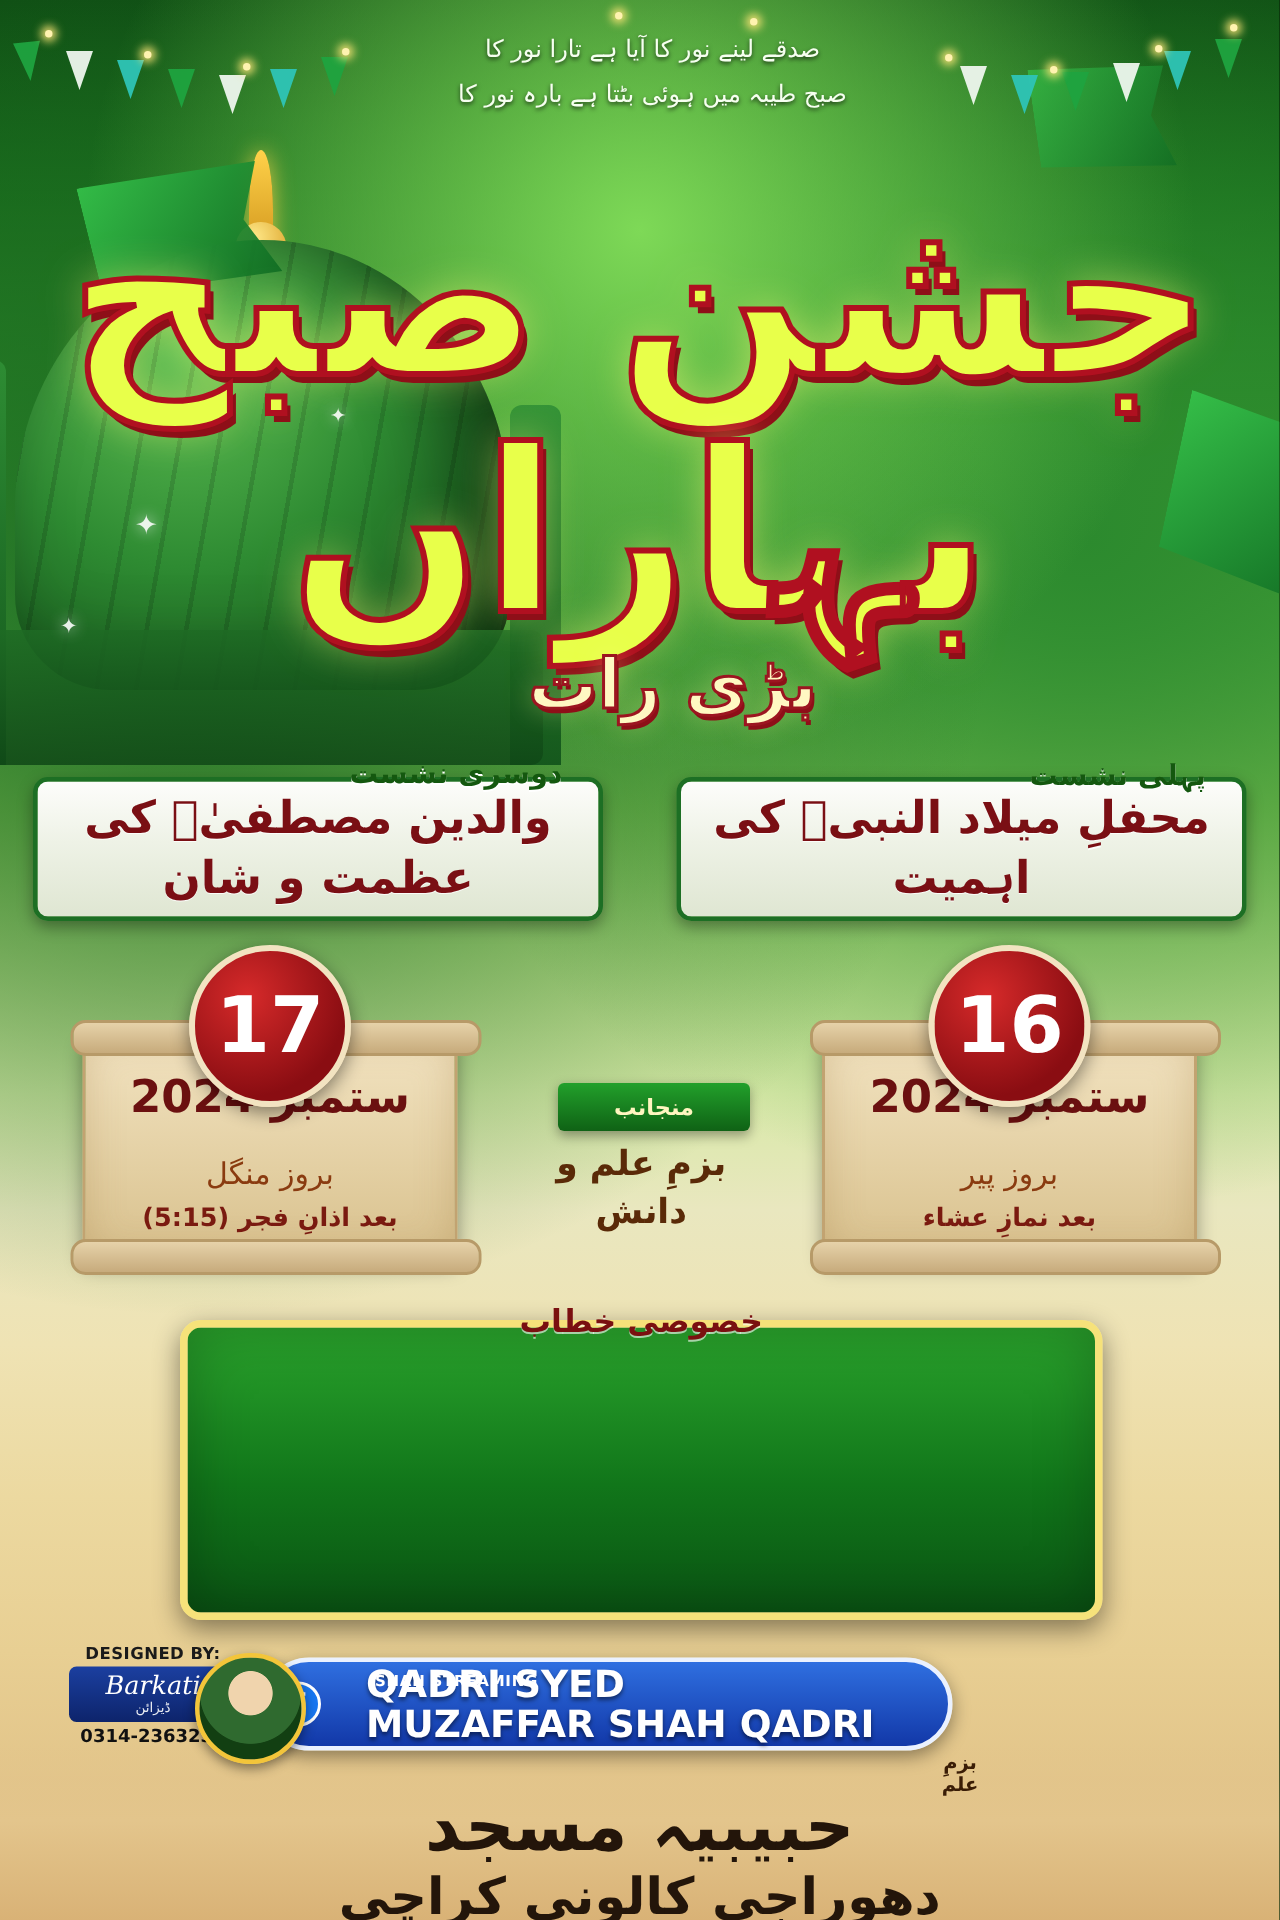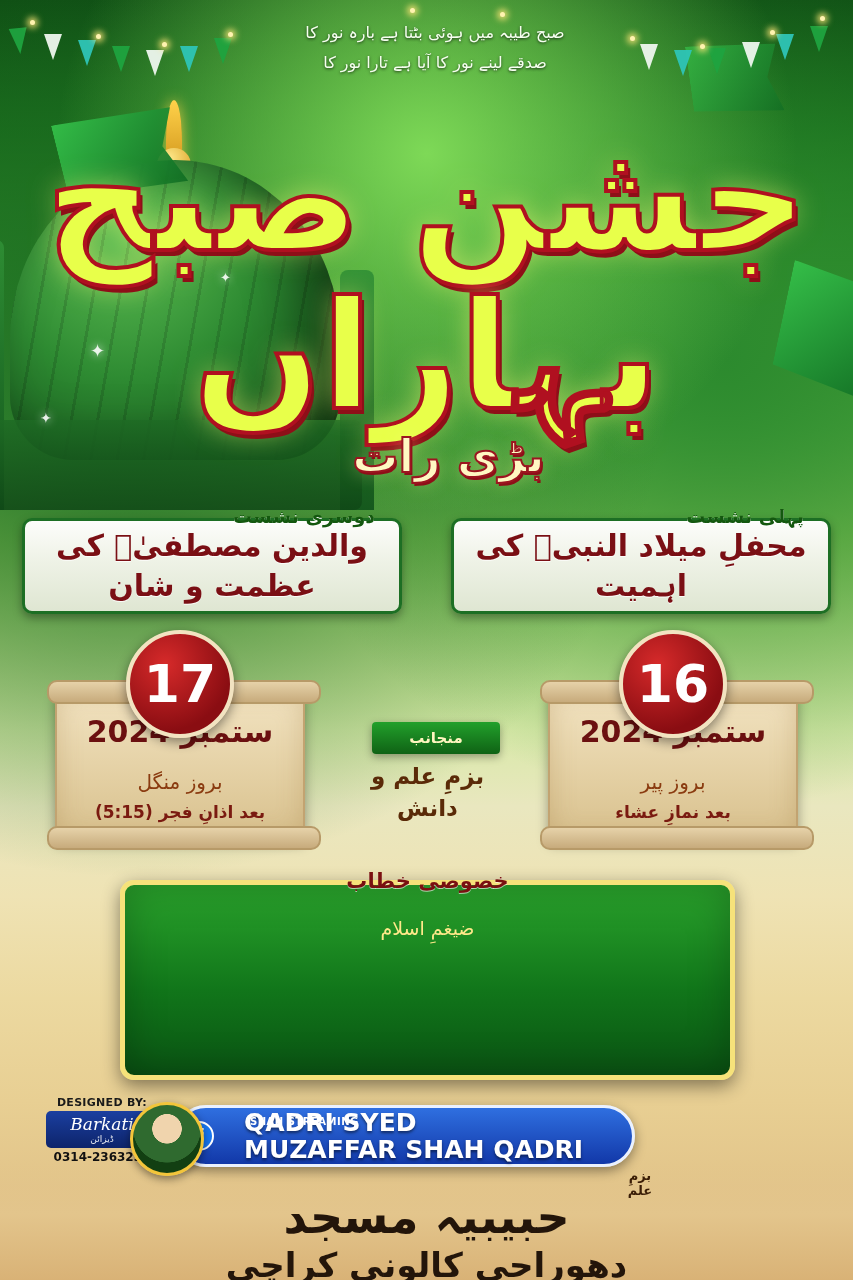--- a/index.html
+++ b/index.html
@@ -323,22 +323,22 @@
     <div class="light-dot" style="left:228px; top:32px;"></div>
     <div class="light-dot" style="left:630px; top:36px;"></div>
     <div class="light-dot" style="left:700px; top:44px;"></div>
     <div class="light-dot" style="left:770px; top:30px;"></div>
     <div class="light-dot" style="left:820px; top:16px;"></div>
     <div class="light-dot" style="left:410px; top:8px;"></div>
     <div class="light-dot" style="left:500px; top:12px;"></div>
   </div>
 
   <div class="couplet">
+    <div>صدقے لینے نور کا آیا ہے تارا نور کا</div>
     <div>صبح طیبہ میں ہوئی بٹتا ہے بارہ نور کا</div>
-    <div>صدقے لینے نور کا آیا ہے تارا نور کا</div>
   </div>
 
   <div class="title-block">
     <div class="title-main">جشن صبح بہاراں</div>
     <div class="title-sub">بڑی رات</div>
   </div>
 
   <div class="sessions">
     <div class="session right">
       <div class="session-title">پہلی نشست</div>
@@ -364,21 +364,20 @@
       <div class="scroll-note">بعد اذانِ فجر (5:15)</div>
     </div>
     <div class="date-badge left">17</div>
 
     <div class="mid-ribbon">منجانب</div>
     <div class="mid-text">بزمِ علم و دانش</div>
   </div>
 
   <div class="speaker-panel">
     <div class="speaker-kicker">خصوصی خطاب</div>
-    <div class="speaker-small">ضیغمِ اسلام</div>
   </div>
 
   <div class="designer">
     <div class="designer-label">DESIGNED BY:</div>
     <div class="designer-logo">
       <div class="brand">Barkati</div>
       <div class="sub">ڈیزائن</div>
     </div>
     <div class="designer-phone">0314-2363236</div>
   </div>

